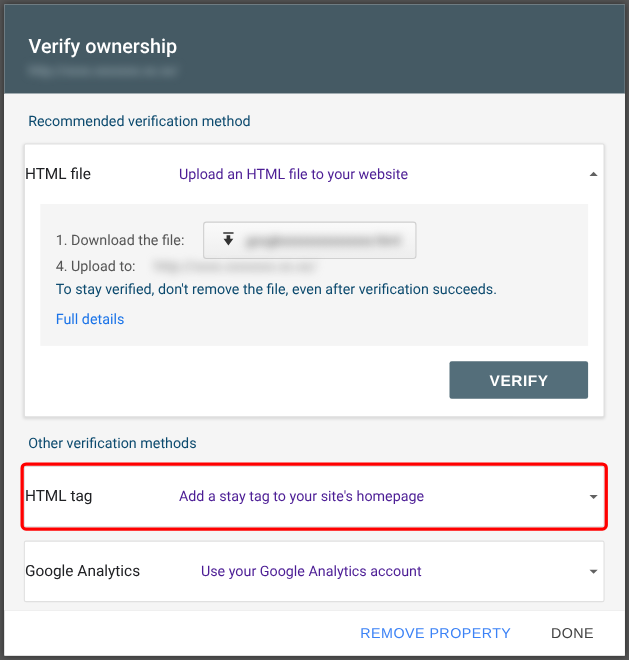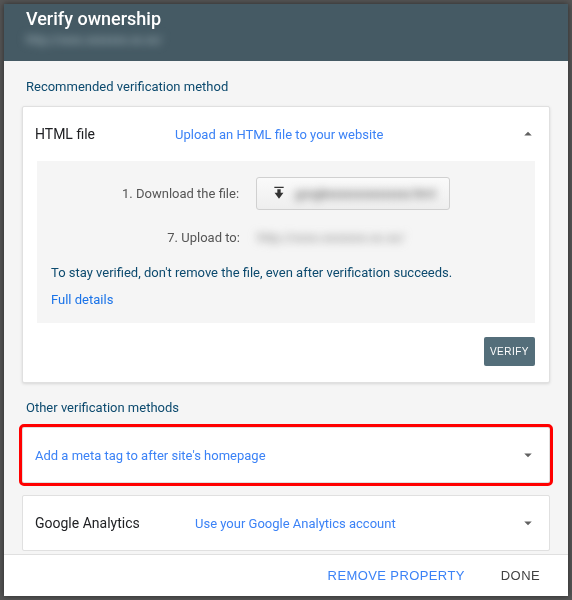--- a/index.html
+++ b/index.html
@@ -16,21 +16,21 @@
     position: absolute;
     left: 4px; top: 4px; right: 4px; bottom: 4px;
     background: #fff;
     box-shadow: 0 0 6px rgba(0,0,0,.5);
     display: flex;
     flex-direction: column;
   }
   .header {
     background: #455a64;
     color: #fff;
-    padding: 4px 22px 14px;
+    padding: 28px 22px 14px;
     flex: 0 0 auto;
   }
   .header-title {
     font-size: 18px;
     font-weight: 500;
   }
   .header-sub {
     margin-top: 4px;
     height: 14px;
     width: 170px;
@@ -59,51 +59,50 @@
     border: 1px solid #e0e0e0;
     border-radius: 2px;
     margin-bottom: 12px;
   }
   .card.expanded {
     box-shadow: 0 1px 3px rgba(0,0,0,.12);
   }
   .card-head {
     display: flex;
     align-items: center;
-    padding: 18px 12px;
+    padding: 18px 0;
     cursor: pointer;
   }
   .card-title {
     flex: 0 0 140px;
     font-size: 14px;
     color: #202124;
   }
   .card-desc {
     flex: 1 1 auto;
     font-size: 13px;
-    color: #3b82f6;
+    color: #4c1d95;
   }
   .chev {
     flex: 0 0 auto;
     color: #616161;
   }
   .chev svg { display: block; }
   .card-body {
     background: #f5f5f5;
     margin: 0 14px 14px 14px;
     padding: 16px 14px;
     font-size: 13px;
     color: #555;
   }
   .step {
     display: flex;
     align-items: center;
-    margin-bottom: 20px;
+    margin-bottom: 0;
     gap: 17px;
-    justify-content: center;
   }
   .dl-btn {
     display: inline-flex;
     align-items: center;
     background: linear-gradient(#fafafa,#eee);
     border: 1px solid #d0d0d0;
     border-radius: 3px;
     padding: 6px 14px;
     gap: 8px;
     cursor: pointer;
@@ -131,23 +130,23 @@
   }
   .card-actions {
     display:flex;
     justify-content:flex-end;
     padding: 0 14px 16px 14px;
   }
   .verify-btn {
     background:#546e7a;
     color:#fff;
     border:none;
-    padding: 9px 6px;
-    font-size:10px;
-    font-weight:400;
+    padding: 9px 36px;
+    font-size:14px;
+    font-weight:700;
     letter-spacing:.5px;
     border-radius:2px;
     cursor:pointer;
   }
   .highlight {
     outline: 3px solid #ff0000;
     outline-offset: 0;
   }
   .footer {
     flex: 0 0 auto;
@@ -200,36 +199,37 @@
           <span class="dl-btn">
             <span>
               <svg width="16" height="16" viewBox="0 0 24 24">
                   <path fill="#333" d="M5 20h14v-2H5v2zm7-18L5.33 11h4.17v5h5v-5h4.17L12 2z" transform="rotate(180 12 12)"></path>
                 </svg>
             </span>
             <span class="blurred">googlexxxxxxxxxxxxxxx.html</span>
           </span>
         </div>
         <div class="step">
-          <span>7. Upload to:</span>
+          <span>4. Upload to:</span>
           <span class="blurred-inline">http://xxxx.xxxxxxx.xx.xx/</span>
         </div>
         <div class="note">To stay verified, don't remove the file, even after verification succeeds.</div>
         <span class="link">Full details</span>
       </div>
       <div class="card-actions">
         <button class="verify-btn">VERIFY</button>
       </div>
     </div>
 
     <div class="section-label" style="margin-top:17px">Other verification methods</div>
 
     <div class="card highlight">
       <div class="card-head">
-        <div class="card-desc">Add a meta tag to after site's homepage</div>
+        <div class="card-title">HTML tag</div>
+        <div class="card-desc">Add a stay tag to your site's homepage</div>
         <span class="chev">
           <svg width="18" height="18" viewBox="0 0 24 24">
               <path fill="#616161" d="M7 10l5 5 5-5z"></path>
             </svg>
         </span>
       </div>
     </div>
 
     <div class="card">
       <div class="card-head">

